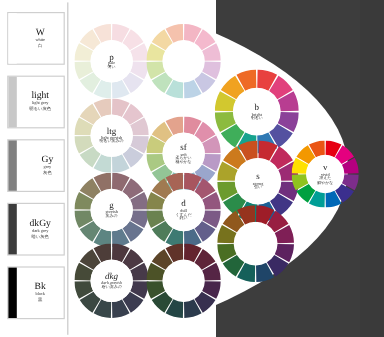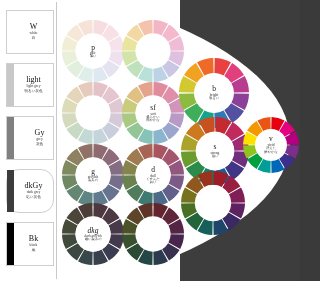--- a/index.html
+++ b/index.html
@@ -92,21 +92,21 @@
         </div>
       </div>
       <div class="ac-card" style="top: 116px; gap: 12px;">
         <div class="ac-bar" style="background: rgb(128, 128, 128);"></div>
         <div class="ac-txt">
           <div class="ac-code">Gy</div>
           <div class="ac-en">grey</div>
           <div class="ac-jp">灰色</div>
         </div>
       </div>
-      <div class="ac-card" style="top: 169px; border-radius: 13px;">
+      <div class="ac-card" style="top: 169px;">
         <div class="ac-bar" style="background: rgb(60, 60, 60);"></div>
         <div class="ac-txt">
           <div class="ac-code">dkGy</div>
           <div class="ac-en">dark grey</div>
           <div class="ac-jp">暗い灰色</div>
         </div>
       </div>
       <div class="ac-card" style="top: 222px;">
         <div class="ac-bar" style="background: rgb(0, 0, 0);"></div>
         <div class="ac-txt">
@@ -164,22 +164,27 @@
           <path d="M61.99428707577097 31.595120714390376 A31 31 0 0 1 58.13940033700055 45.981753880905075 L46.469458192090315 39.53959971211589 A17.669999999999998 17.669999999999998 0 0 0 48.666743633189455 31.339218807202514 Z" fill="#d6cad8"></path>
           <path d="M57.544279622610176 47.012533194865895 A31 31 0 0 1 47.012533194865895 57.544279622610176 L40.12714392107356 46.1302393848878 A17.669999999999998 17.669999999999998 0 0 0 46.1302393848878 40.12714392107356 Z" fill="#cacddc"></path>
           <path d="M45.98175388090508 58.13940033700055 A31 31 0 0 1 31.59512071439038 61.99428707577097 L31.339218807202517 48.666743633189455 A17.669999999999998 17.669999999999998 0 0 0 39.539599712115894 46.469458192090315 Z" fill="#c3d4da"></path>
           <path d="M30.404879285609624 61.99428707577097 A31 31 0 0 1 16.018246119094925 58.13940033700055 L22.460400287884106 46.469458192090315 A17.669999999999998 17.669999999999998 0 0 0 30.660781192797486 48.666743633189455 Z" fill="#c3dad4"></path>
           <path d="M14.987466805134105 57.544279622610176 A31 31 0 0 1 4.455720377389827 47.012533194865895 L15.869760615112202 40.12714392107356 A17.669999999999998 17.669999999999998 0 0 0 21.87285607892644 46.1302393848878 Z" fill="#c8dac4"></path>
           <path d="M3.860599662999448 45.98175388090508 A31 31 0 0 1 0.005712924229030136 31.5951207143904 L13.333256366810549 31.339218807202528 A17.669999999999998 17.669999999999998 0 0 0 15.530541807909687 39.539599712115894 Z" fill="#d3dbbc"></path>
           <path d="M0.005712924229030136 30.404879285609606 A31 31 0 0 1 3.860599662999441 16.01824611909494 L15.530541807909682 22.460400287884113 A17.669999999999998 17.669999999999998 0 0 0 13.333256366810549 30.660781192797476 Z" fill="#dedcb8"></path>
           <path d="M4.455720377389838 14.987466805134083 A31 31 0 0 1 14.987466805134098 4.455720377389831 L21.872856078926436 15.869760615112204 A17.669999999999998 17.669999999999998 0 0 0 15.869760615112208 21.87285607892643 Z" fill="#e5d6b9"></path>
           <path d="M16.01824611909493 3.860599662999448 A31 31 0 0 1 30.404879285609596 0.005712924229030136 L30.66078119279747 13.333256366810549 A17.669999999999998 17.669999999999998 0 0 0 22.460400287884113 15.530541807909685 Z" fill="#e6cbbd"></path>
         </svg>
-      </div>
-      <div class="wheel" style="left: 122px; top: 82px; width: 62px; height: 62px;">
+        <div class="hub">
+          <div class="w-code">ltg</div>
+          <div class="w-en">light greyish</div>
+          <div class="w-jp">明るい灰みの</div>
+        </div>
+      </div>
+      <div class="wheel" style="left: 122px; top: 97px; width: 62px; height: 62px;">
         <svg width="62" height="62" viewBox="0 0 62 62">
           <path d="M31.59512071439038 0.005712924229030136 A31 31 0 0 1 45.98175388090508 3.860599662999448 L39.539599712115894 15.530541807909687 A17.669999999999998 17.669999999999998 0 0 0 31.339218807202517 13.333256366810549 Z" fill="#e08c9e"></path>
           <path d="M47.012533194865895 4.455720377389827 A31 31 0 0 1 57.544279622610176 14.987466805134105 L46.1302393848878 21.87285607892644 A17.669999999999998 17.669999999999998 0 0 0 40.12714392107356 15.869760615112202 Z" fill="#e08fab"></path>
           <path d="M58.13940033700055 16.018246119094925 A31 31 0 0 1 61.99428707577097 30.404879285609624 L48.666743633189455 30.660781192797486 A17.669999999999998 17.669999999999998 0 0 0 46.469458192090315 22.46040028788411 Z" fill="#d295b9"></path>
           <path d="M61.99428707577097 31.595120714390376 A31 31 0 0 1 58.13940033700055 45.981753880905075 L46.469458192090315 39.53959971211589 A17.669999999999998 17.669999999999998 0 0 0 48.666743633189455 31.339218807202514 Z" fill="#b99ac6"></path>
           <path d="M57.544279622610176 47.012533194865895 A31 31 0 0 1 47.012533194865895 57.544279622610176 L40.12714392107356 46.1302393848878 A17.669999999999998 17.669999999999998 0 0 0 46.1302393848878 40.12714392107356 Z" fill="#9aa6cc"></path>
           <path d="M45.98175388090508 58.13940033700055 A31 31 0 0 1 31.59512071439038 61.99428707577097 L31.339218807202517 48.666743633189455 A17.669999999999998 17.669999999999998 0 0 0 39.539599712115894 46.469458192090315 Z" fill="#8bb5cd"></path>
           <path d="M30.404879285609624 61.99428707577097 A31 31 0 0 1 16.018246119094925 58.13940033700055 L22.460400287884106 46.469458192090315 A17.669999999999998 17.669999999999998 0 0 0 30.660781192797486 48.666743633189455 Z" fill="#87c3b8"></path>
           <path d="M14.987466805134105 57.544279622610176 A31 31 0 0 1 4.455720377389827 47.012533194865895 L15.869760615112202 40.12714392107356 A17.669999999999998 17.669999999999998 0 0 0 21.87285607892644 46.1302393848878 Z" fill="#93c596"></path>
           <path d="M3.860599662999448 45.98175388090508 A31 31 0 0 1 0.005712924229030136 31.5951207143904 L13.333256366810549 31.339218807202528 A17.669999999999998 17.669999999999998 0 0 0 15.530541807909687 39.539599712115894 Z" fill="#aac983"></path>

